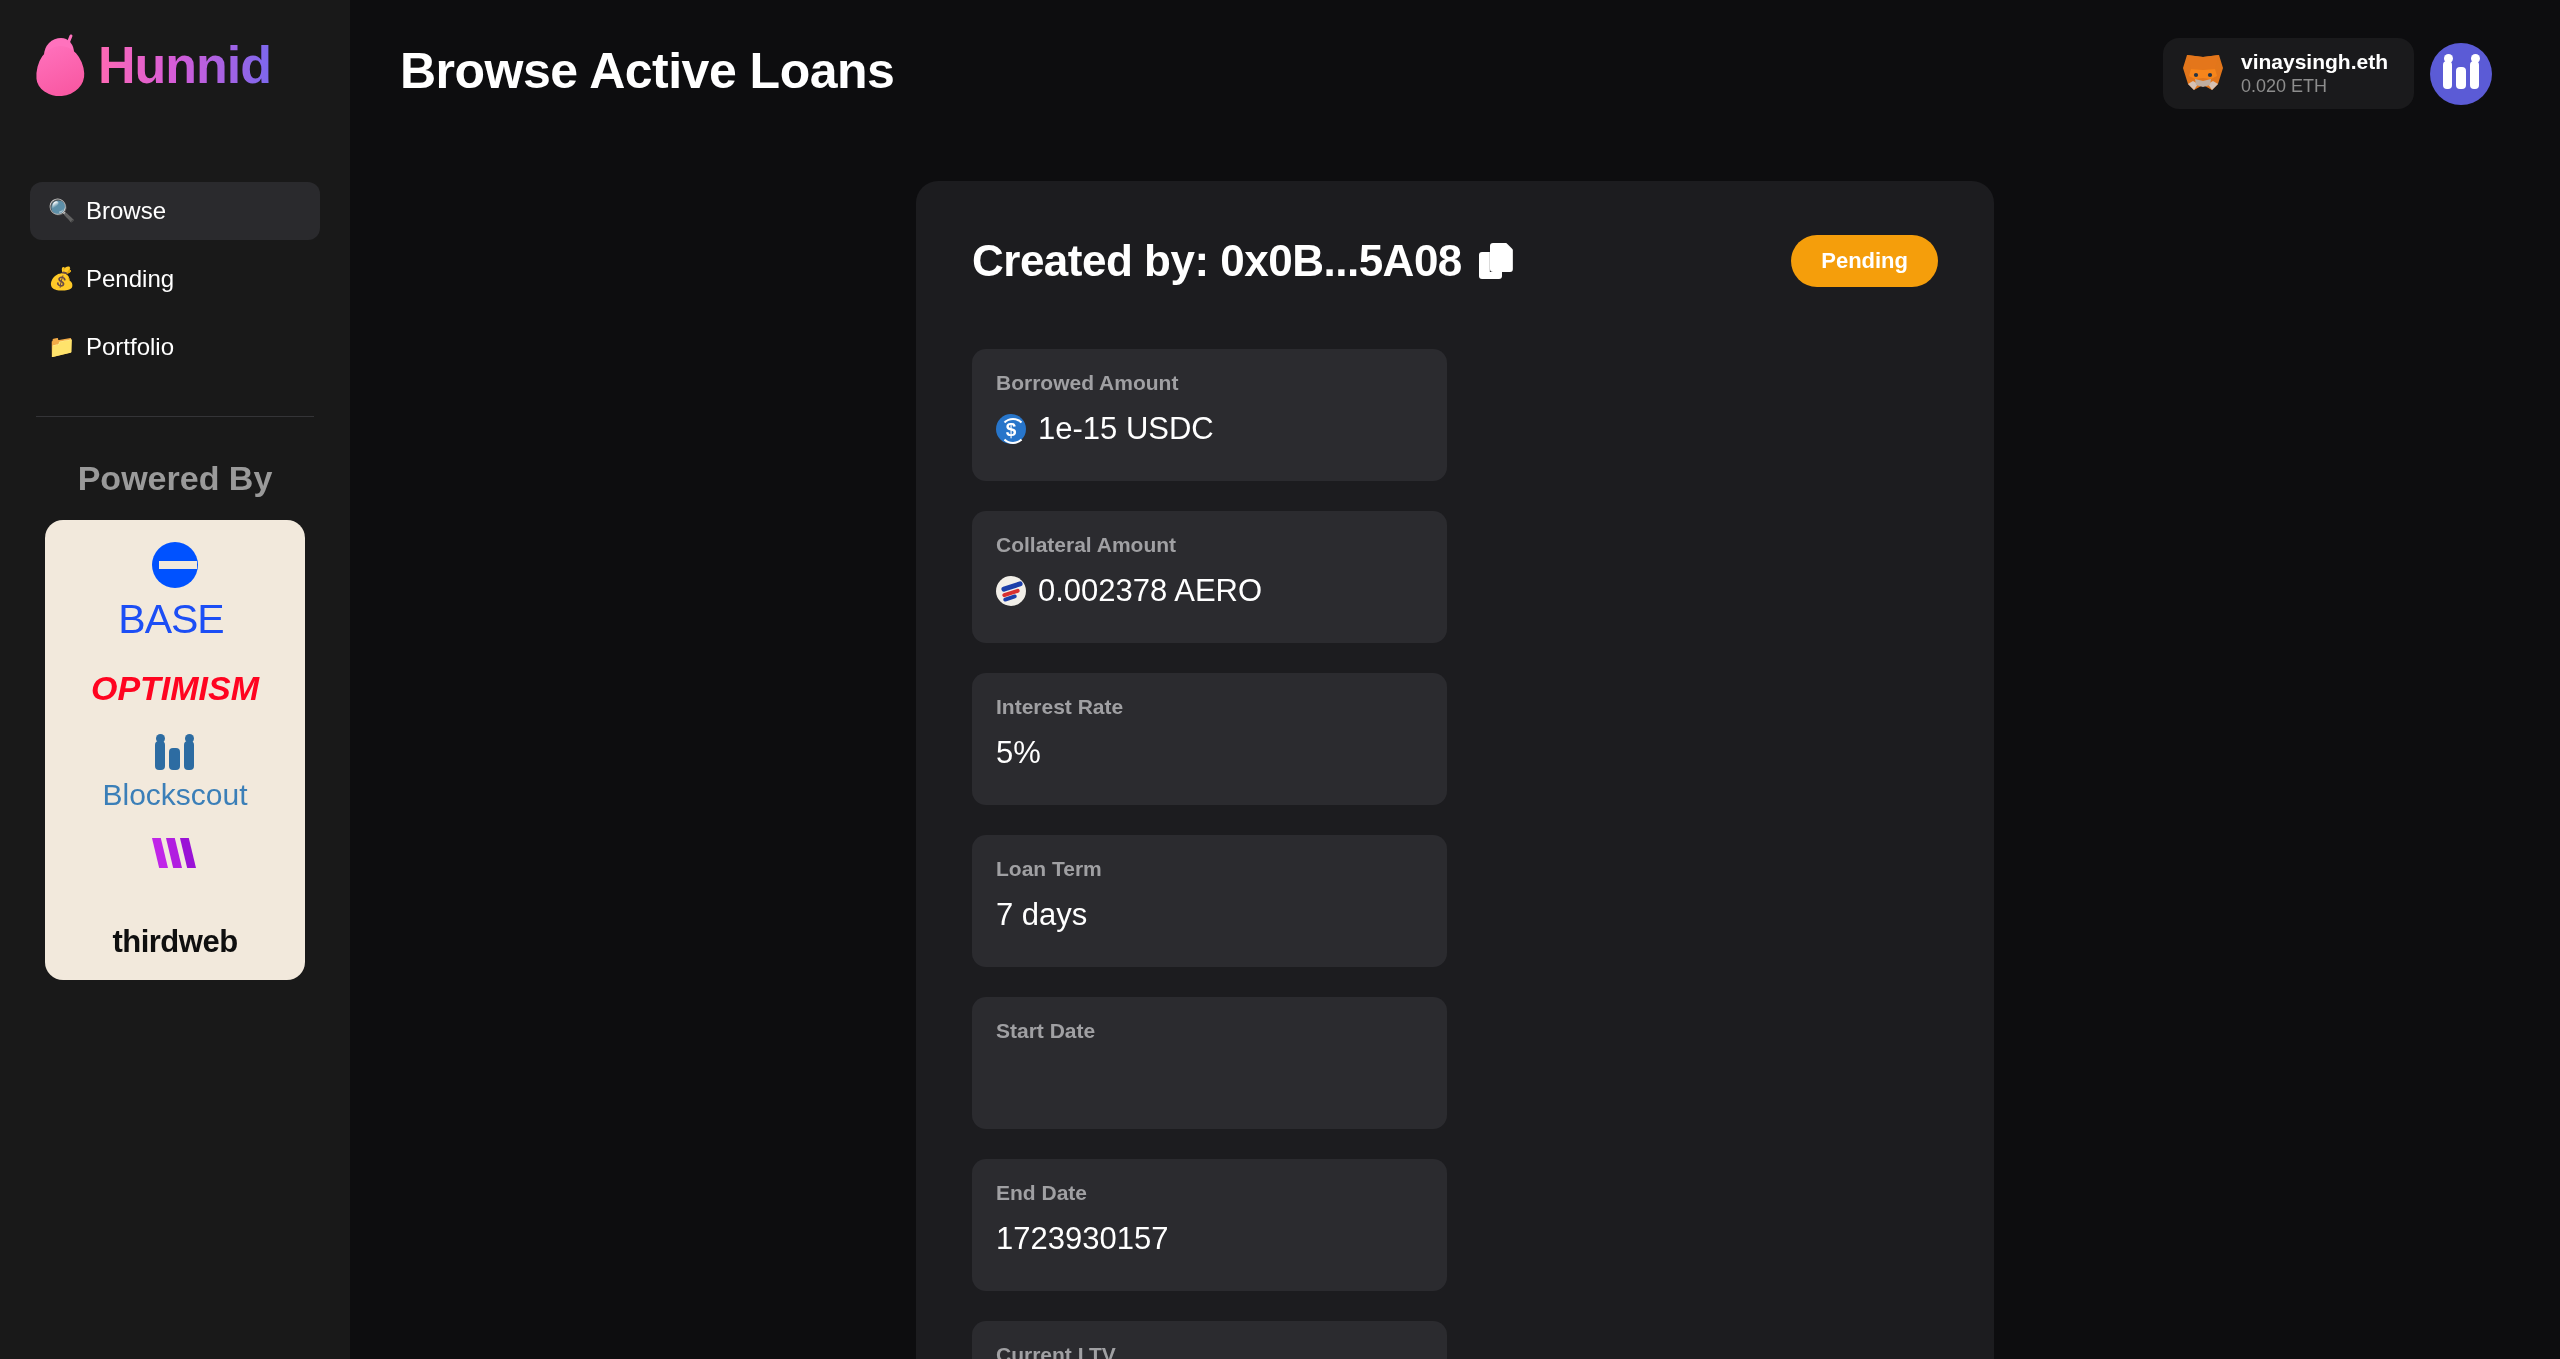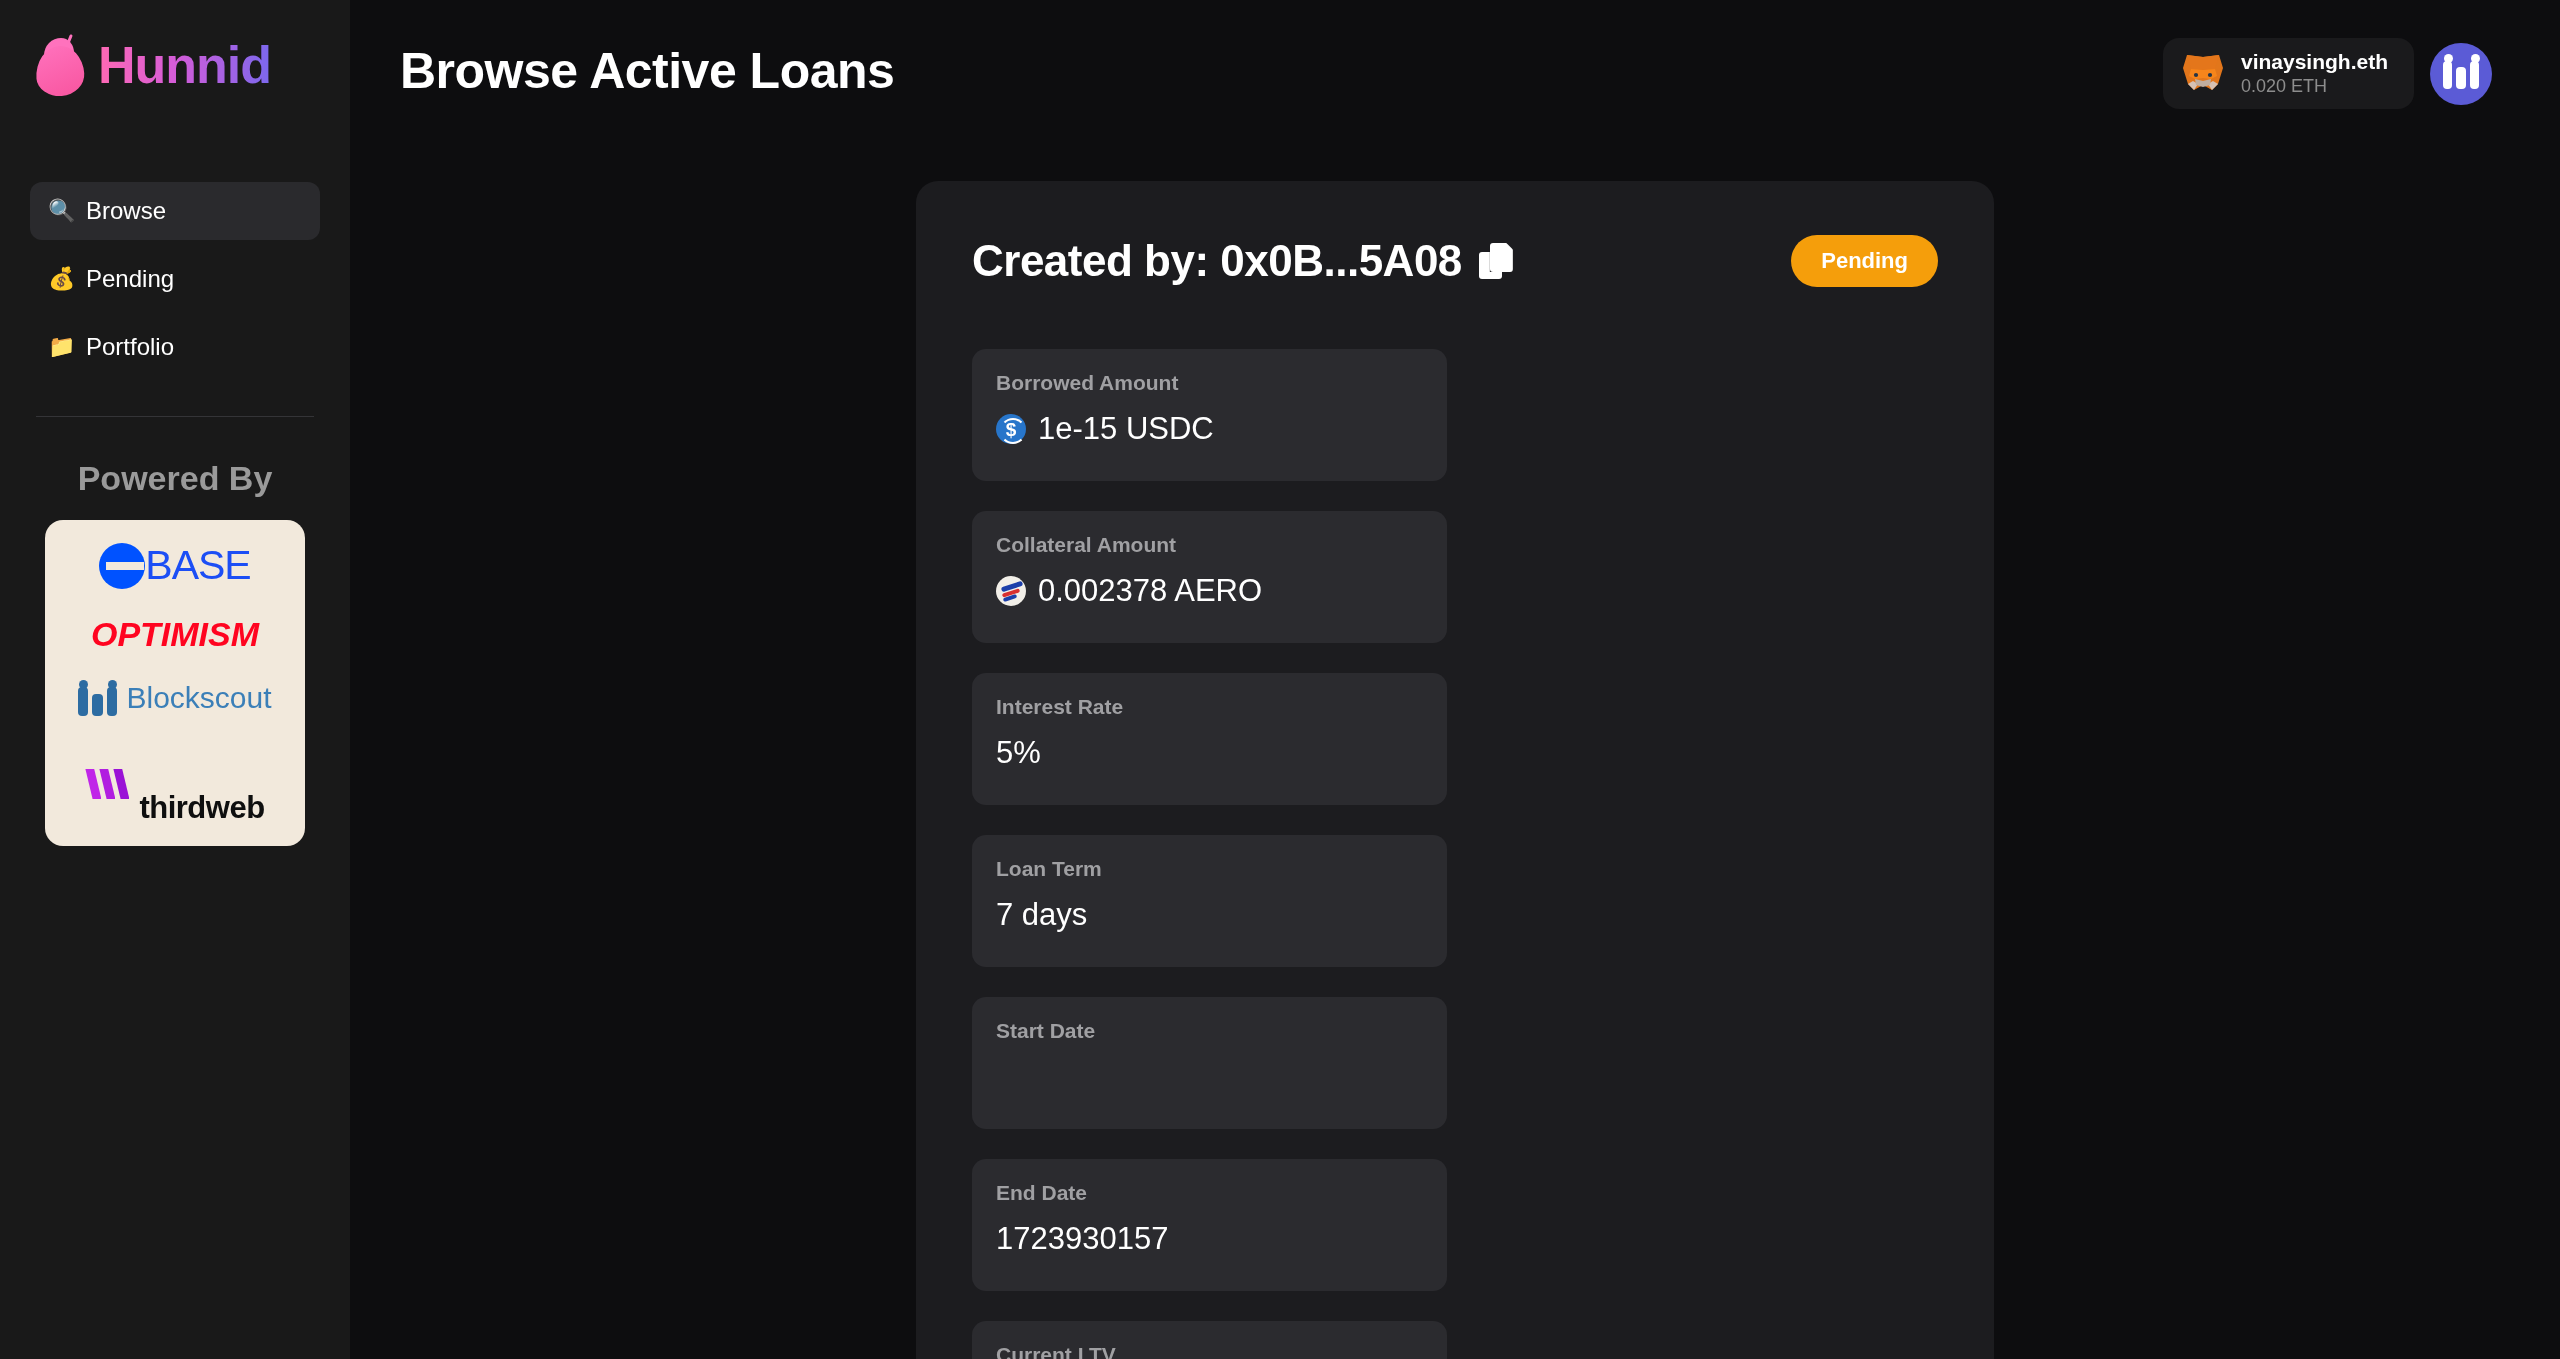--- a/index.html
+++ b/index.html
@@ -69,21 +69,21 @@
   .powered-title {
     margin-top: 42px; text-align: center;
     color: #9a9a9a; font-size: 34px; font-weight: 700;
   }
   .logos-card {
     margin: 22px auto 0 auto;
     width: 260px; background: #f2e9dc;
     border-radius: 18px; padding: 22px 0 20px 0;
     display: flex; flex-direction: column; align-items: center; gap: 26px;
   }
-  .logo-row { display: flex; align-items: center; gap: 8px; }
+  .logo-row { display: flex; align-items: center; gap: 8px; flex-direction: column; }
   
   .base-mark {
     width: 46px; height: 46px; border-radius: 50%;
     background: #0052ff; position: relative;
   }
   .base-mark::after {
     content: ""; position: absolute; left: 7px; top: 19px;
     width: 38px; height: 8px; background: #f2e9dc;
   }
   .base-text { font-size: 41px; color: #1c4ef5; font-weight: 400; letter-spacing: -1px; margin-left: -8px; }

